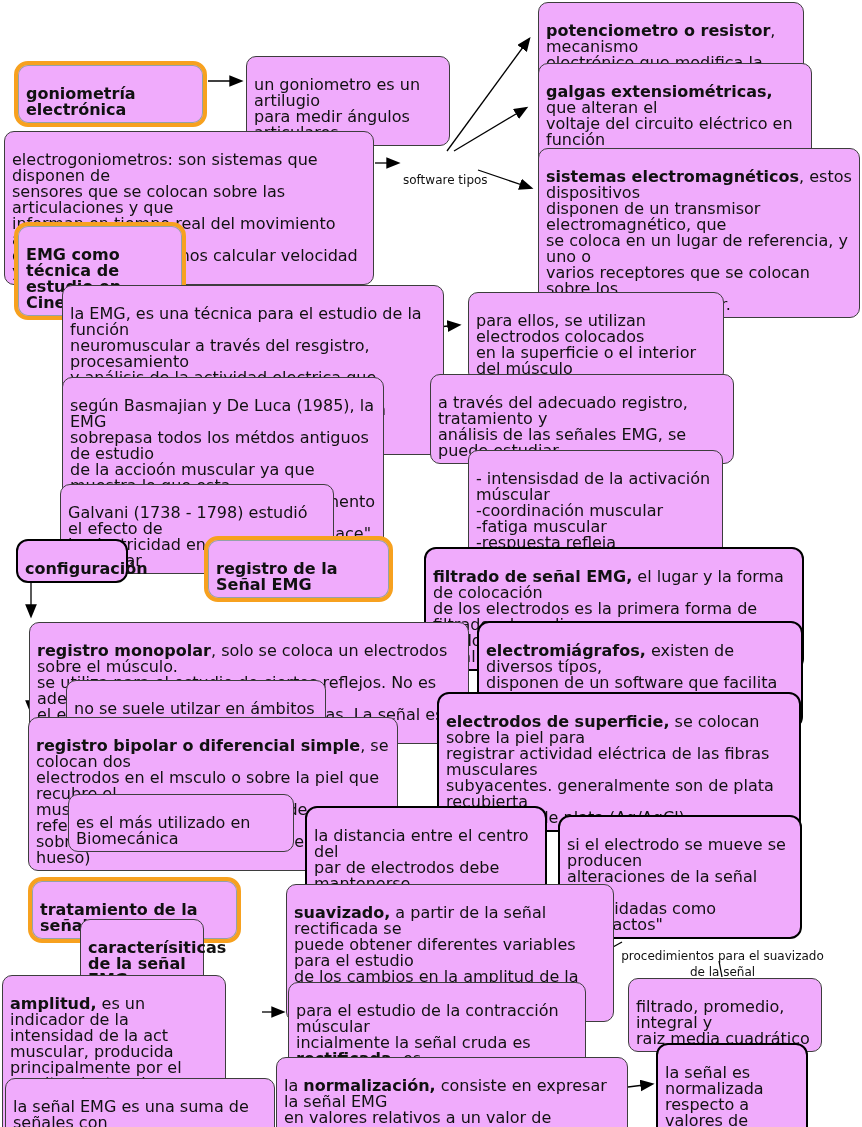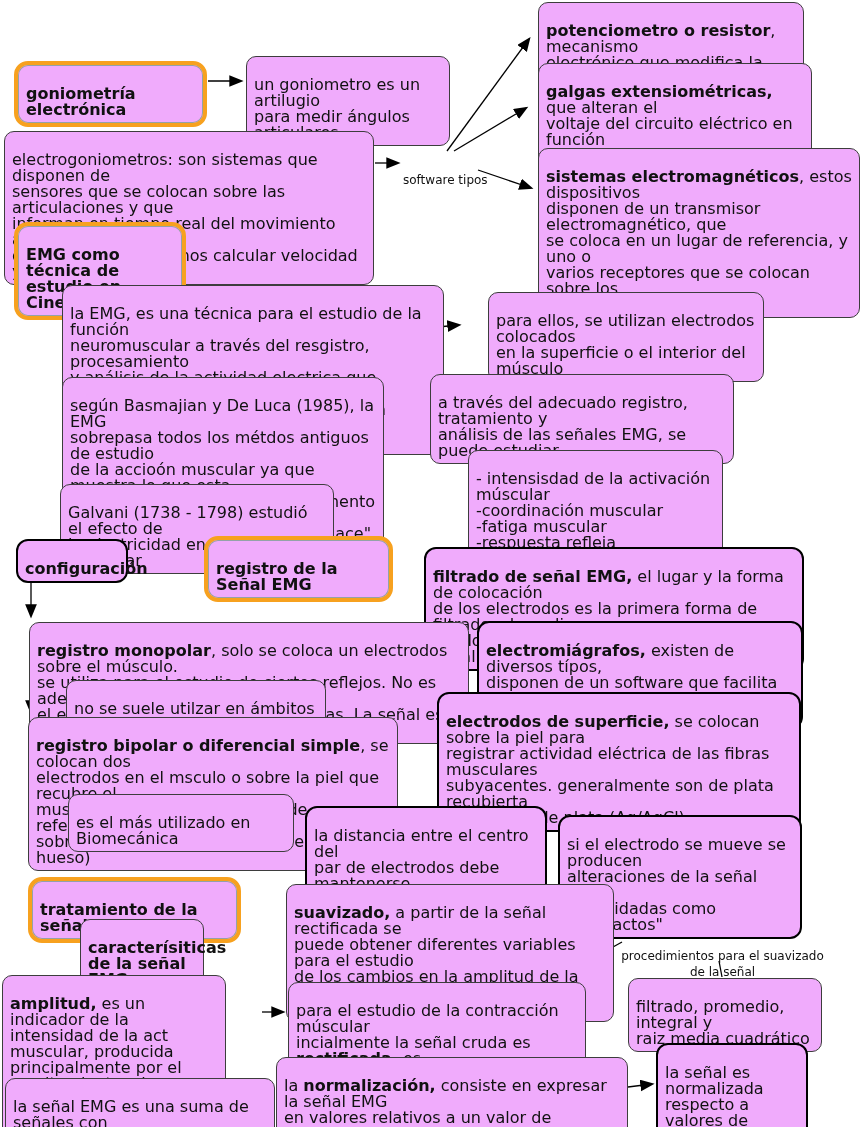--- a/index.html
+++ b/index.html
@@ -104,21 +104,21 @@
   </div>
 
   <div class="n lft" style="left:62px;top:285px;width:382px">
     <span>la EMG, es una técnica para el estudio de la función
 neuromuscular a través del resgistro, procesamiento
 y análisis de la actividad electrica que emanan las
 fibras musculares durante la activación muscular
 (señales mioeléctricas).</span>
   </div>
 
-  <div class="n lft" style="left:488px;top:292px;width:276px">
+  <div class="n lft" style="left:468px;top:292px;width:256px">
     <span>para ellos, se utilizan electrodos colocados
 en la superficie o el interior del músculo</span>
   </div>
 
   <div class="n lft" style="left:62px;top:377px;width:322px">
     <span>según Basmajian y De Luca (1985), la EMG
 sobrepasa todos los métdos antiguos de estudio
 de la accioón muscular ya que muestra lo que esta
 haciendo el músculo en ese momento y no lo que
 "puede hacer o probablemente hace"</span>

